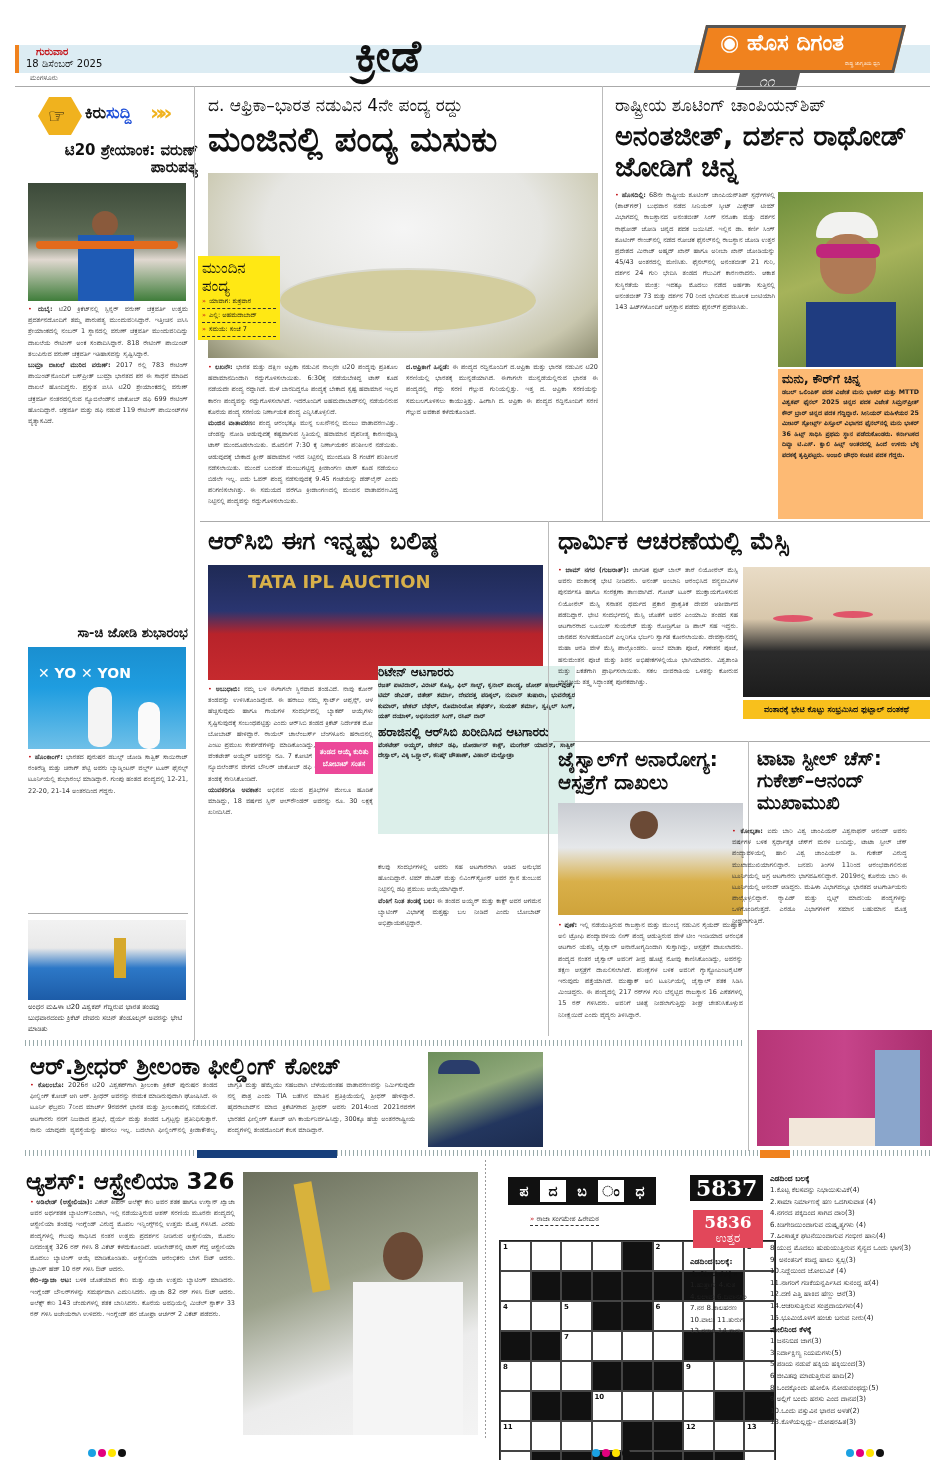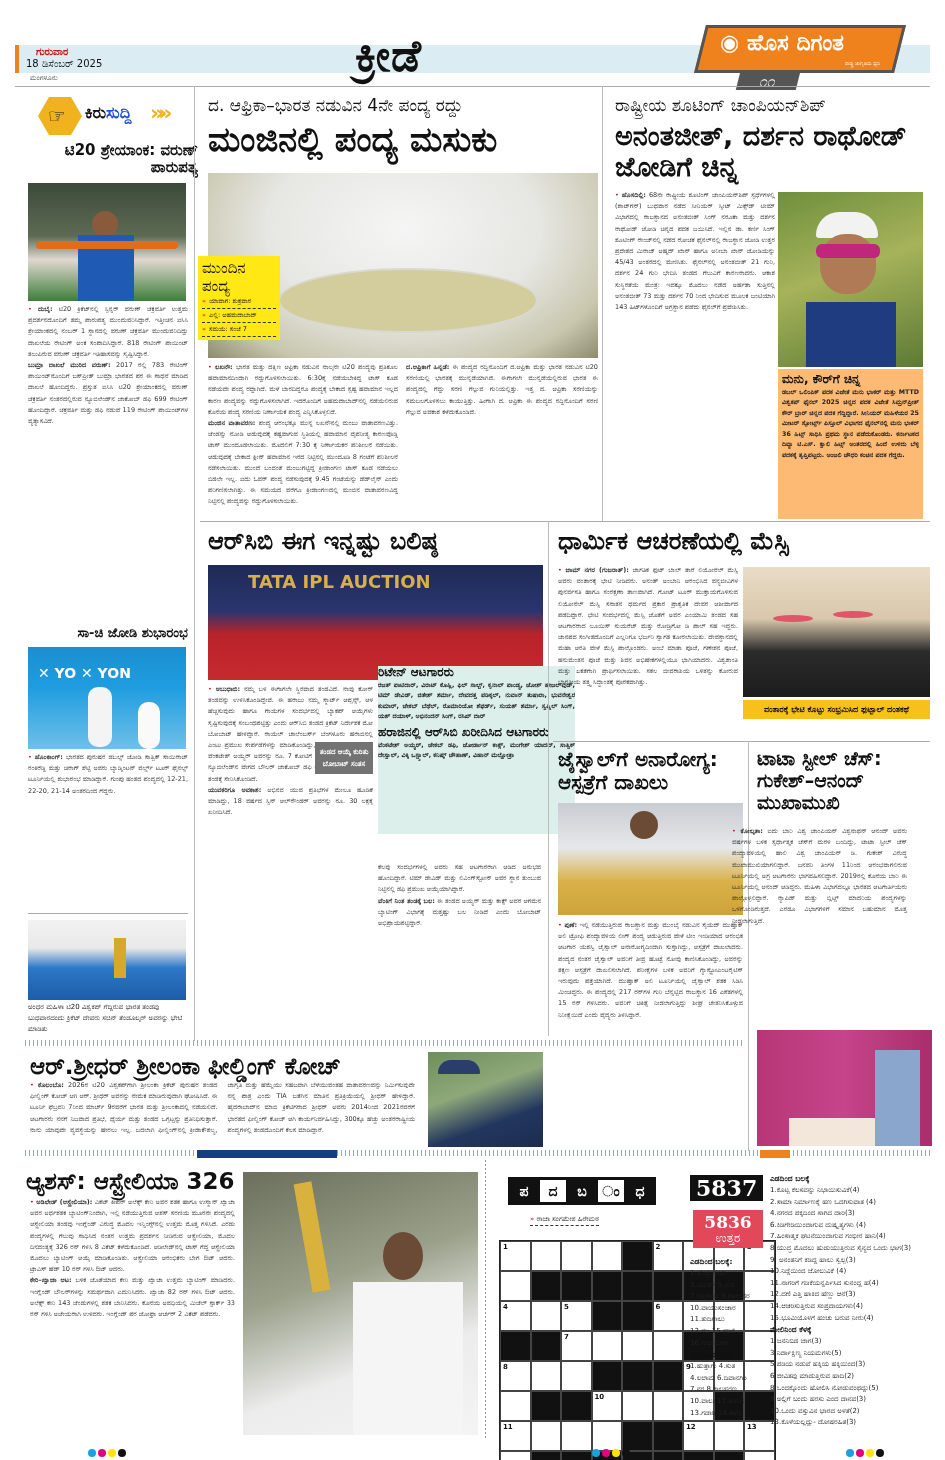--- a/index.html
+++ b/index.html
@@ -23,21 +23,21 @@
 .kiru-chev{left:150px;top:100px;color:#f0b21e;font-size:22px;font-weight:bold;letter-spacing:-6px}
 .head-s{font-weight:bold;color:#111;line-height:1.15}
 .txt{font-size:6.5px;line-height:11.2px;color:#333;text-align:justify;overflow:hidden}
 .photo{overflow:hidden}
 .bullet{color:#c4161c}
 .yellow-box{background:#ffe814;padding:3px 4px}
 .yellow-box .t{font-size:15px;font-weight:normal}
 .yellow-box .r{font-size:6.5px;border-bottom:1px dashed #333;padding:2px 0;line-height:9px}
 .yellow-box .r::before{content:"»";color:#c4161c;margin-right:3px}
 .mint{background:#dcefea}
-.red-box{background:#737373;color:#fff;text-align:center;font-weight:bold;font-size:7px;line-height:12px;padding:4px}
+.red-box{background:#ec4899;color:#fff;text-align:center;font-weight:bold;font-size:7px;line-height:12px;padding:4px}
 .beige{background:#fdba74}
 .caption-y{background:#f8c01c;text-align:center;font-size:8px;font-weight:bold;line-height:13px;padding:3px}
 .dots span{display:inline-block;width:8px;height:8px;border-radius:50%;margin-right:2px}
 .tick-rule{height:6px;background:repeating-linear-gradient(90deg,#9aa 0 1px,transparent 1px 4px)}
 .grid{display:grid;grid-template-columns:repeat(9,30.5px);grid-template-rows:repeat(9,30px);border:1px solid #222}
 .cell{border:0.5px solid #444;position:relative;background:#fff}
 .cell.b{background:#111}
 .cell .n{position:absolute;left:2px;top:1px;font-size:7px;font-weight:bold}
 .pad-title{display:flex;gap:3px;background:#111;padding:3px}
 .pad-title span{width:26px;height:22px;display:flex;align-items:center;justify-content:center;font-weight:bold;font-size:14px;color:#fff}
@@ -317,29 +317,20 @@
     <div class="cell"></div>
   </div>
 
 <div class="abs" style="left:690px;top:1175px;background:#111;color:#fff;font-family:'DejaVu Serif',serif;font-weight:bold;font-size:22px;padding:0 6px;line-height:26px">5837</div>
 <div class="abs" style="left:693px;top:1210px;width:70px;background:#e2475a;color:#fff;text-align:center;padding:3px 0">
   <div style="font-family:'DejaVu Serif',serif;font-weight:bold;font-size:17px;line-height:18px">5836</div>
   <div style="font-weight:normal;font-size:12px">ಉತ್ತರ</div>
 </div>
 <div class="abs" style="left:690px;top:1256px;width:75px">
   <div class="clue-h">ಎಡದಿಂದ ಬಲಕ್ಕೆ:</div>
-  <div id="prev-across">
-      <div class="clue">1.ಹುಚ್ಚುಕರಿಯ</div>
-      <div class="clue">3.ವಿಮರ್ಶೆ 5.ಗುರಿ</div>
-      <div class="clue">7.ನಸ್ಸಳಾಯ 9.ಗಿರಿಕಂದರ</div>
-      <div class="clue">10.ವಾಯುಸಂಚಾರ</div>
-      <div class="clue">11.ತುದಿಗಾಲು</div>
-      <div class="clue">12.ಗಜ 15.ಗಡಿಕೆ</div>
-      <div class="clue">16.ಗುಲಾಮಗಿರಿ</div>
-    </div>
   <div class="clue-h">ಮೇಲಿನಿಂದ ಕೆಳಕ್ಕೆ :</div>
   <div id="prev-down">
       <div class="clue">1.ಹುತ್ತಾಗು 4.ಸುತ</div>
       <div class="clue">4.ಲಲಾಮ 6.ದಿವಾನಗಿರಿ</div>
       <div class="clue">7.ನರ 8.ಕಾಲಹರಣ</div>
       <div class="clue">10.ವಾಲು 11.ತುರುಗ</div>
       <div class="clue">13.ಗಡಾರಿ 14.ಸಾಗು</div>
     </div>
 </div>
 

